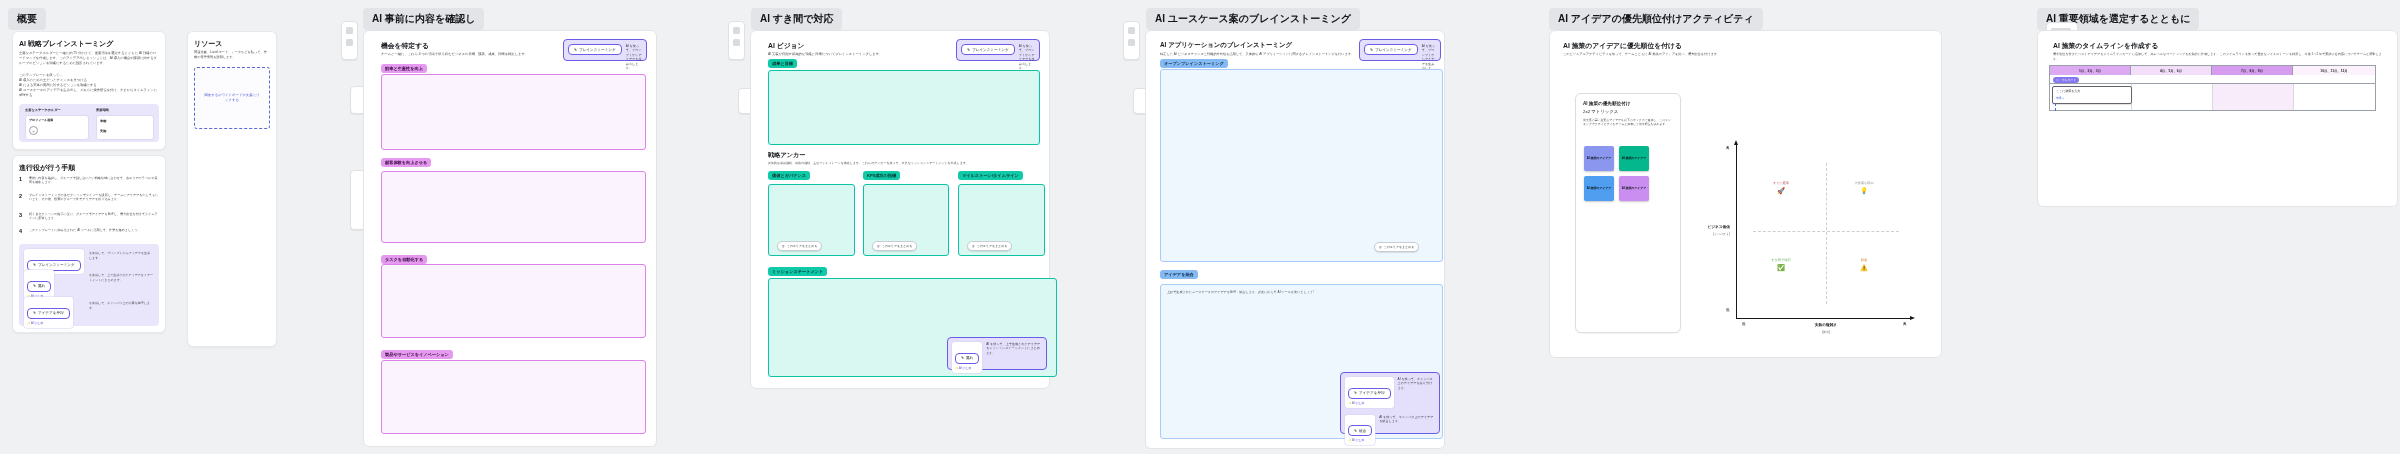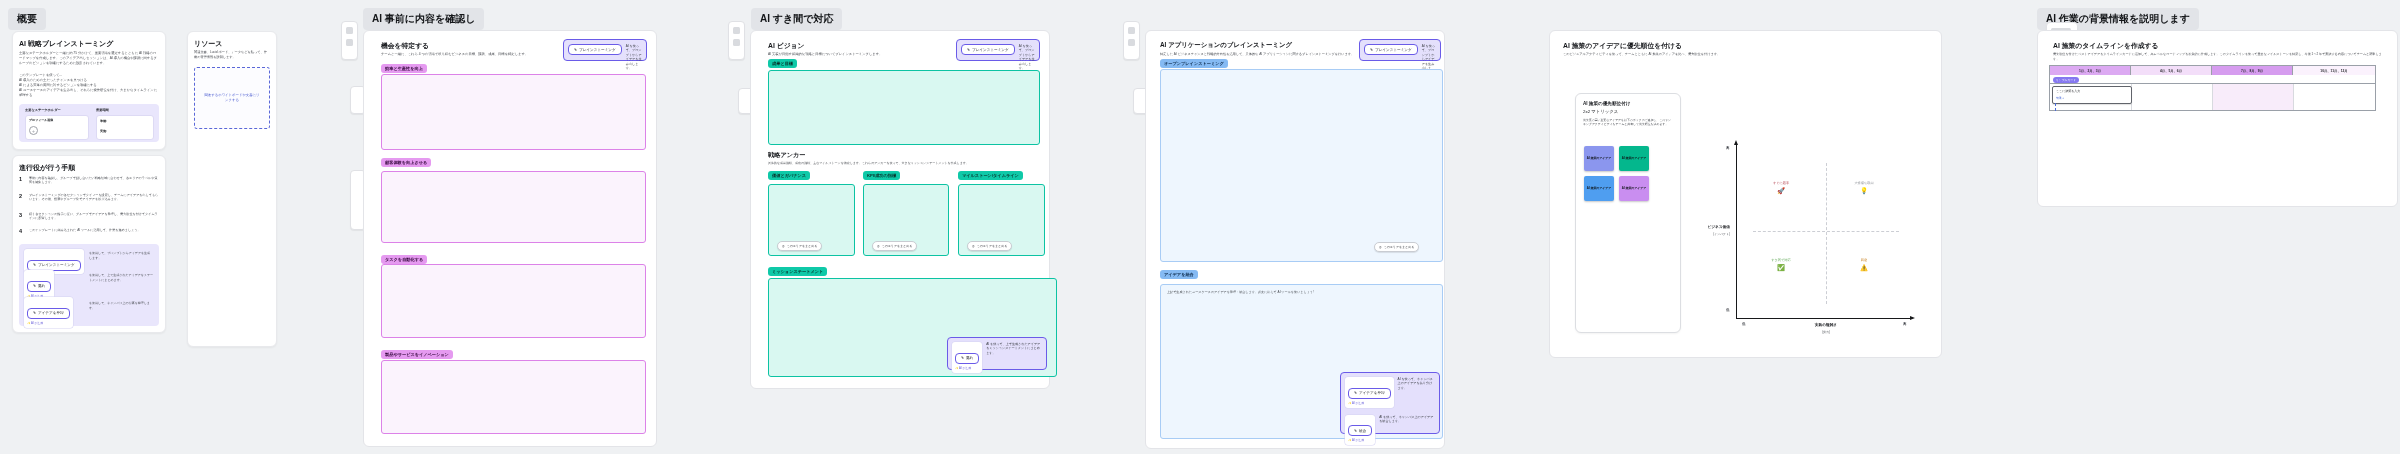--- a/index.html
+++ b/index.html
@@ -53,21 +53,23 @@
                align-items:center;justify-content:center;font-size:5px;color:#9ea1a8;}
 </style>
 </head>
 <body>
 
 <div class="canvas">
 
   <div class="chip" style="left:8px;top:8px;">概要</div>
   <div class="chip" style="left:363px;top:8px;">AI 事前に内容を確認し</div>
   <div class="chip" style="left:751px;top:8px;">AI すき間で対応</div>
-  <div class="chip" style="left:2037px;top:8px;">AI 作業の背景情報を説明します</div>
+  <div class="chip" style="left:1146px;top:8px;">AI ユースケース案のブレインストーミング</div>
+  <div class="chip" style="left:1549px;top:8px;">AI アイデアの優先順位付けアクティビティ</div>
+  <div class="chip" style="left:2037px;top:8px;">AI 重要領域を選定するとともに</div>
 
   <div class="card" style="left:12px;top:31px;width:152px;height:117px;">
     <div class="h" style="left:6px;top:7px;font-size:7px;">AI 戦略ブレインストーミング</div>
     <div class="t" style="left:6px;top:19px;width:140px;font-size:3.3px;">主要なステークホルダーと一緒に約 75 分かけて、重要領域を選定するとともに AI 戦略のロードマップを作成します。このアイデア出しセッションは、AI 導入の機会や課題に関するグループのビジョンを明確にするために設計されています。</div>
     <div class="t" style="left:6px;top:41px;width:140px;font-size:3.3px;">このテンプレートを使って...</div>
     <div class="t" style="left:6px;top:46px;width:140px;font-size:3.3px;">AI 導入のための主だったチャンスを見つける</div>
     <div class="t" style="left:6px;top:51px;width:140px;font-size:3.3px;">AI による変革の質問に対するビジョンを明確にする</div>
     <div class="t" style="left:6px;top:56px;width:140px;font-size:3.3px;">AI ユースケースのアイデアを生み出し、それらに優先順位を付け、大まかなタイムラインに整理する</div>
     <div class="abs" style="left:6px;top:72px;width:140px;height:38px;background:#e9e6fc;border-radius:4px;">
       <div class="h" style="left:6px;top:4px;font-size:3.2px;">主要なステークホルダー</div>

